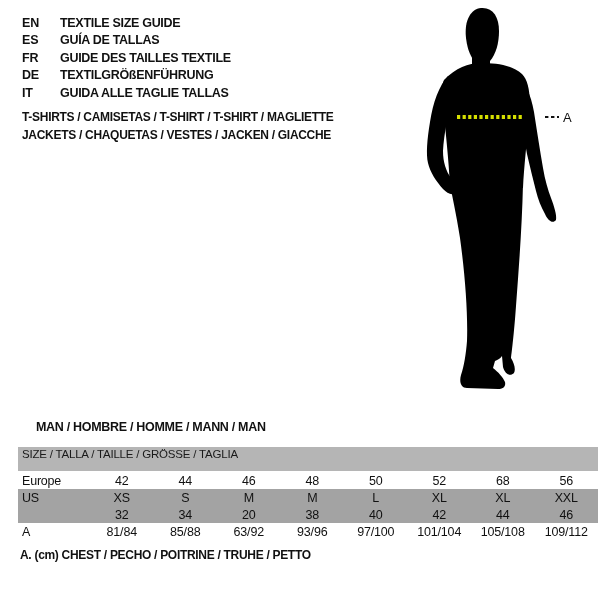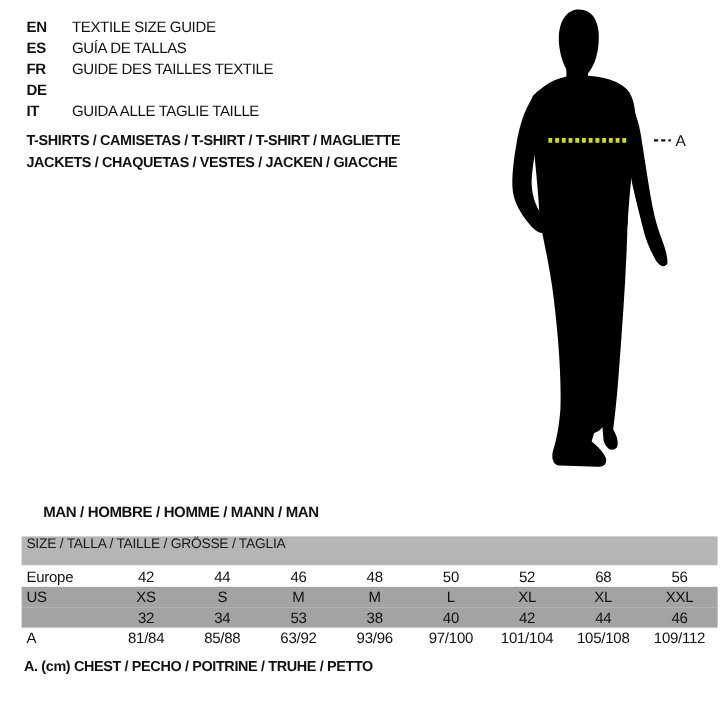--- a/index.html
+++ b/index.html
@@ -5,21 +5,21 @@
   html,body{margin:0;padding:0;}
   body{
     width:600px;height:600px;position:relative;background:#ffffff;
     font-family:"Liberation Sans", sans-serif;color:#111;
     -webkit-font-smoothing:antialiased;overflow:hidden;
   }
   
   .lang-list{position:absolute;left:22px;top:14px;}
   .lang-row{display:flex;height:17.5px;align-items:center;}
   .lang-code{width:38px;font-weight:bold;font-size:12.5px;letter-spacing:-0.2px;}
-  .lang-label{font-weight:normal;font-size:12.5px;letter-spacing:-0.3px;white-space:nowrap;}
+  .lang-label{font-weight:bold;font-size:12.5px;letter-spacing:-0.3px;white-space:nowrap;}
   
   .categories{position:absolute;left:22px;top:109px;}
   .cat-line{font-weight:bold;font-size:12px;letter-spacing:-0.3px;line-height:17.5px;white-space:nowrap;}
   
   .figure{position:absolute;left:410px;top:0;width:190px;height:400px;}
   
   .section-title{position:absolute;left:20px;top:420px;font-weight:bold;font-size:12.5px;letter-spacing:-0.3px;padding-left:16px;}
   
   .size-table{position:absolute;left:18px;top:447px;width:580px;}
   .thead{
@@ -47,24 +47,25 @@
     <div class="lang-row">
       <span class="lang-code">ES</span>
       <span class="lang-label">GUÍA DE TALLAS</span>
     </div>
     <div class="lang-row">
       <span class="lang-code">FR</span>
       <span class="lang-label">GUIDE DES TAILLES TEXTILE</span>
     </div>
     <div class="lang-row">
       <span class="lang-code">DE</span>
+      <span class="lang-label">TEXTILGRÖßENFÜHRUNG</span>
     </div>
     <div class="lang-row">
       <span class="lang-code">IT</span>
-      <span class="lang-label">GUIDA ALLE TAGLIE TAILLE</span>
+      <span class="lang-label">GUIDA ALLE TAGLIE TALLAS</span>
     </div>
   </div>
 
 <div class="categories">
   <div class="cat-line">T-SHIRTS / CAMISETAS / T-SHIRT / T-SHIRT / MAGLIETTE</div>
   <div class="cat-line">JACKETS / CHAQUETAS / VESTES / JACKEN / GIACCHE</div>
 </div>
 
 <svg class="figure" viewBox="0 0 190 400" xmlns="http://www.w3.org/2000/svg">
   <g fill="#000000">
@@ -104,21 +105,21 @@
         <div class="tcell">M</div>
         <div class="tcell">L</div>
         <div class="tcell">XL</div>
         <div class="tcell">XL</div>
         <div class="tcell">XXL</div>
       </div>
       <div class="trow shade">
         <div class="tlabel"></div>
         <div class="tcell">32</div>
         <div class="tcell">34</div>
-        <div class="tcell">53</div>
+        <div class="tcell">20</div>
         <div class="tcell">38</div>
         <div class="tcell">40</div>
         <div class="tcell">42</div>
         <div class="tcell">44</div>
         <div class="tcell">46</div>
       </div>
       <div class="trow">
         <div class="tlabel">A</div>
         <div class="tcell">81/84</div>
         <div class="tcell">85/88</div>

